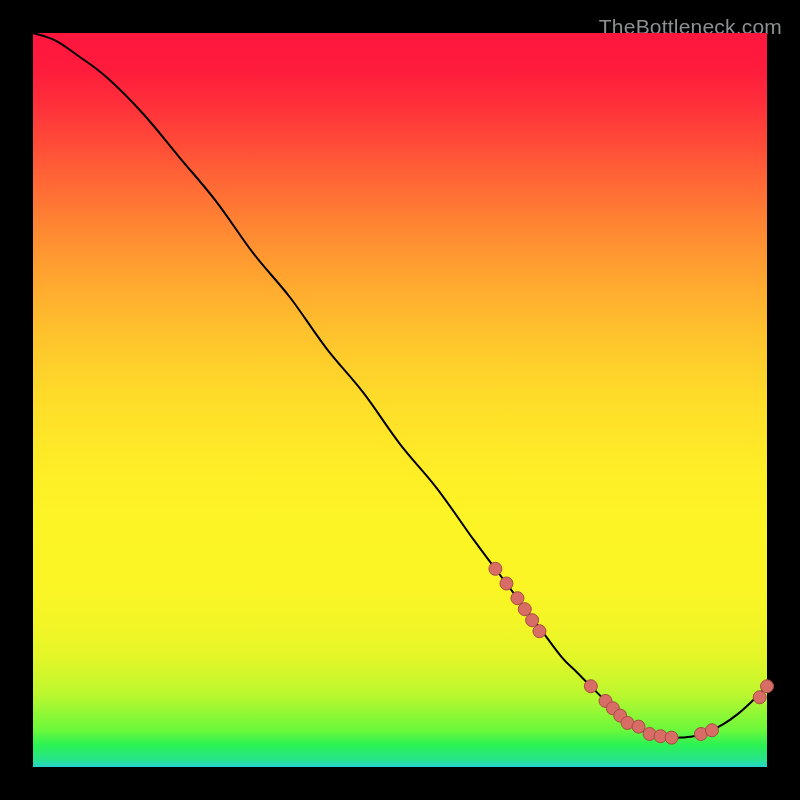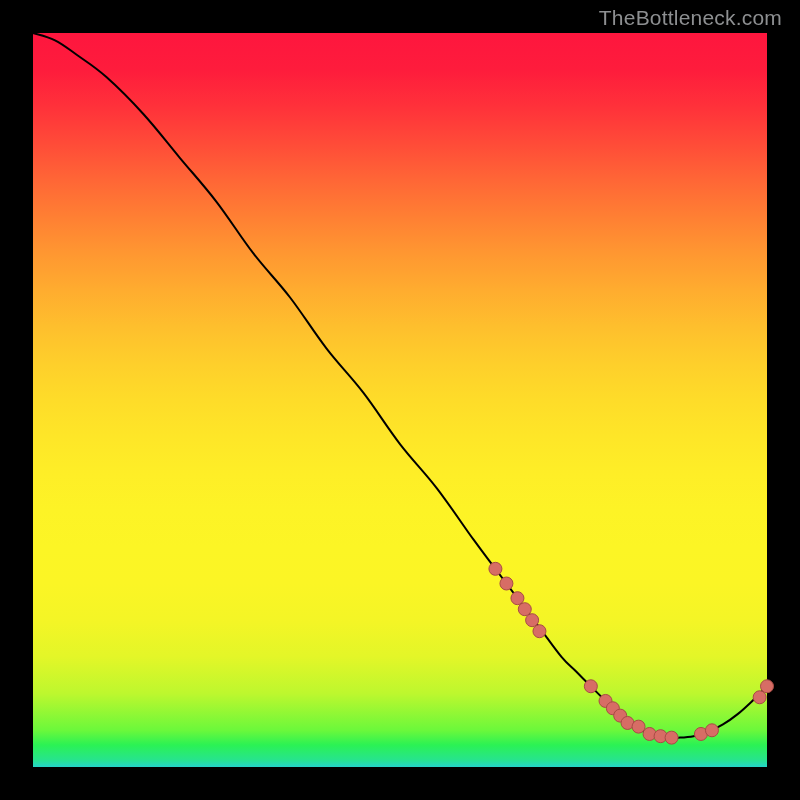--- a/index.html
+++ b/index.html
@@ -54,21 +54,21 @@
   .plot svg {
     position: absolute;
     left: 0;
     top: 0;
     width: 734px;
     height: 734px;
     overflow: visible;
   }
   .watermark {
     position: absolute;
-    top: 6px;
+    top: 15px;
     right: 18px;
     color: #8d8f91;
     font-size: 21px;
     font-weight: 400;
     letter-spacing: 0.2px;
     font-family: Arial, Helvetica, sans-serif;
   }
 </style>
 </head>
 <body>

